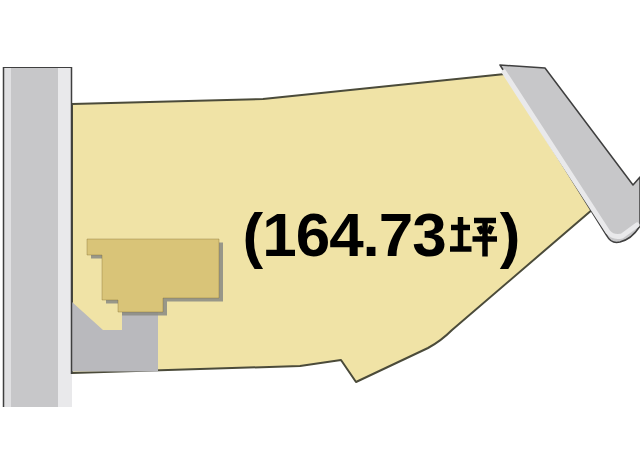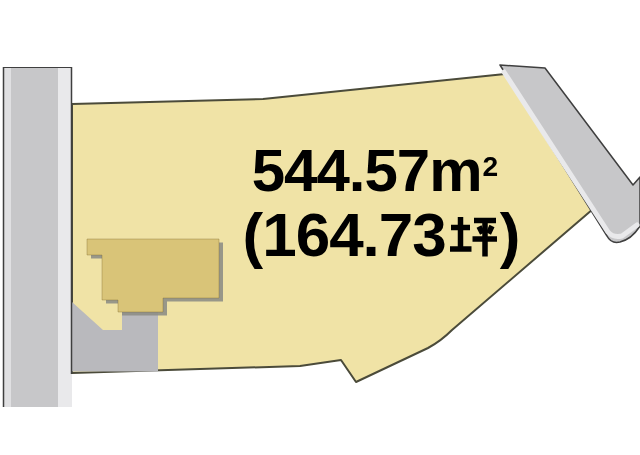--- a/index.html
+++ b/index.html
@@ -42,23 +42,20 @@
       <path fill="none" stroke-width="5" stroke-linecap="round" d="M 504,72 L 608,232 Q 613,238 622,236 L 637,225" stroke="#e9e9eb"></path>
     </g>
 
     <path opacity="0.9" transform="translate(4,3.5)" d="M 87,239 L 219,239 L 219,298 L 163,298 L 163,312 L 118,312
              L 118,300 L 102,300 L 102,255 L 87,255 Z" fill="#8e8e86"></path>
 
     <path stroke="rgba(120,100,40,0.35)" stroke-width="1" d="M 87,239 L 219,239 L 219,298 L 163,298 L 163,312 L 118,312
              L 118,300 L 102,300 L 102,255 L 87,255 Z" fill="#d9c478"></path>
   </svg>
 
-  <div class="area-label label-m2">
-    <span>544.57</span><span>m</span><span class="sup">2</span>
-  </div>
 
   <div class="area-label label-tsubo">
     <span>(164.73</span><span class="kanji-glyph">
       <svg width="48" height="48" viewBox="0 0 96 96">
         <g stroke="#000" stroke-width="11" fill="none">
 
           <path d="M 4,35 H 42"></path>
           <path d="M 23,14 V 81"></path>
           <path d="M 2,78 H 45"></path>
 

